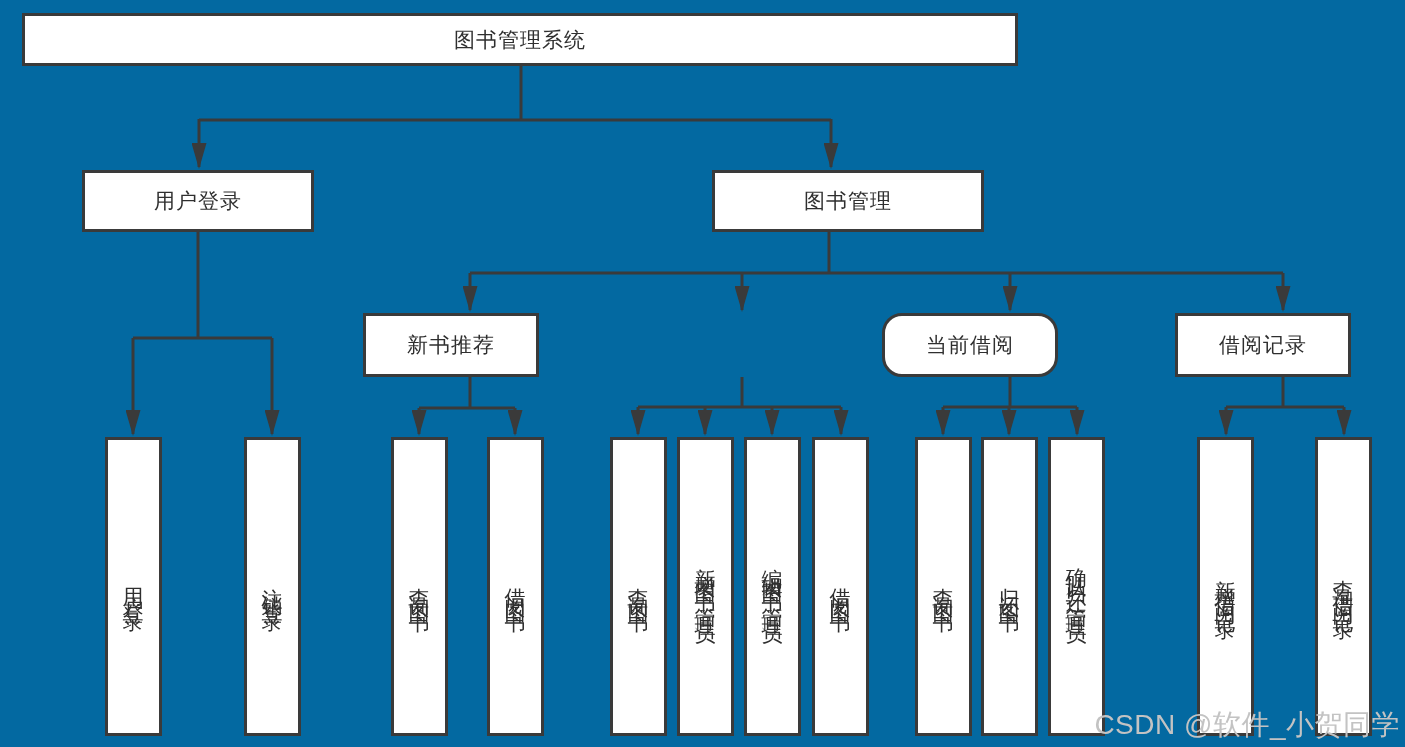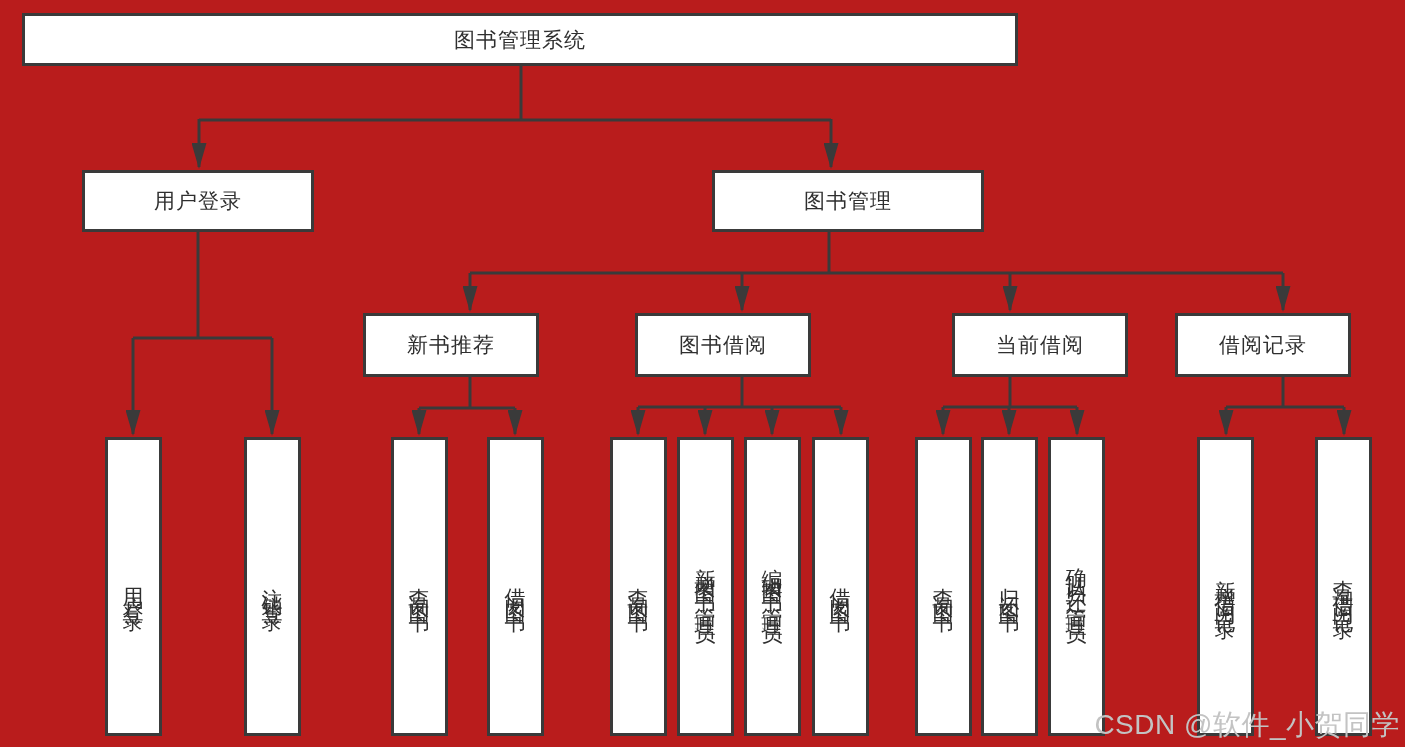--- a/index.html
+++ b/index.html
@@ -1,20 +1,20 @@
 <!DOCTYPE html>
 <html><head>
 <meta charset="utf-8">
 <style>
   html, body { margin:0; padding:0; background:#ffffff; }
   .canvas {
     position: relative;
     width: 1405px;
     height: 747px;
-    background: #b91c1c;
+    background: #0369a1;
     font-family: "Liberation Sans", sans-serif;
     color: #2f2f2f;
     overflow: hidden;
   }
   .connectors {
     position: absolute;
     left: 0; top: 0;
     width: 1405px; height: 747px;
   }
   .connectors path, .connectors line {
@@ -44,21 +44,21 @@
     line-height: 1;
     white-space: nowrap;
   }
   
   .n-root   { left:22px;  top:13px;  width:996px; height:53px; }
   .n-login  { left:82px;  top:170px; width:232px; height:62px; }
   .n-mgmt   { left:712px; top:170px; width:272px; height:62px; }
   .lvl3     { top:313px; height:64px; width:176px; }
   .n-rec    { left:363px; }
   .n-borrow { left:635px; }
-  .n-cur    { left:952px; }
+  .n-cur    { left:882px;border-radius:20px; }
   .n-hist   { left:1175px; }
   .leaf     { top:437px; height:299px; width:57px; }
   .lf-1  { left:105px; }
   .lf-2  { left:244px; }
   .lf-3  { left:391px; }
   .lf-4  { left:487px; }
   .lf-5  { left:610px; }
   .lf-6  { left:677px; }
   .lf-7  { left:744px; }
   .lf-8  { left:812px; }
@@ -137,23 +137,20 @@
   <div class="node n-login">
     <span class="h-label">用户登录</span>
   </div>
   <div class="node n-mgmt">
     <span class="h-label">图书管理</span>
   </div>
 
   <div class="node lvl3 n-rec">
     <span class="h-label">新书推荐</span>
   </div>
-  <div class="node lvl3 n-borrow">
-    <span class="h-label">图书借阅</span>
-  </div>
   <div class="node lvl3 n-cur">
     <span class="h-label">当前借阅</span>
   </div>
   <div class="node lvl3 n-hist">
     <span class="h-label">借阅记录</span>
   </div>
 
   <div class="node leaf lf-1">
     <span class="v-label">用户登录</span>
   </div>

